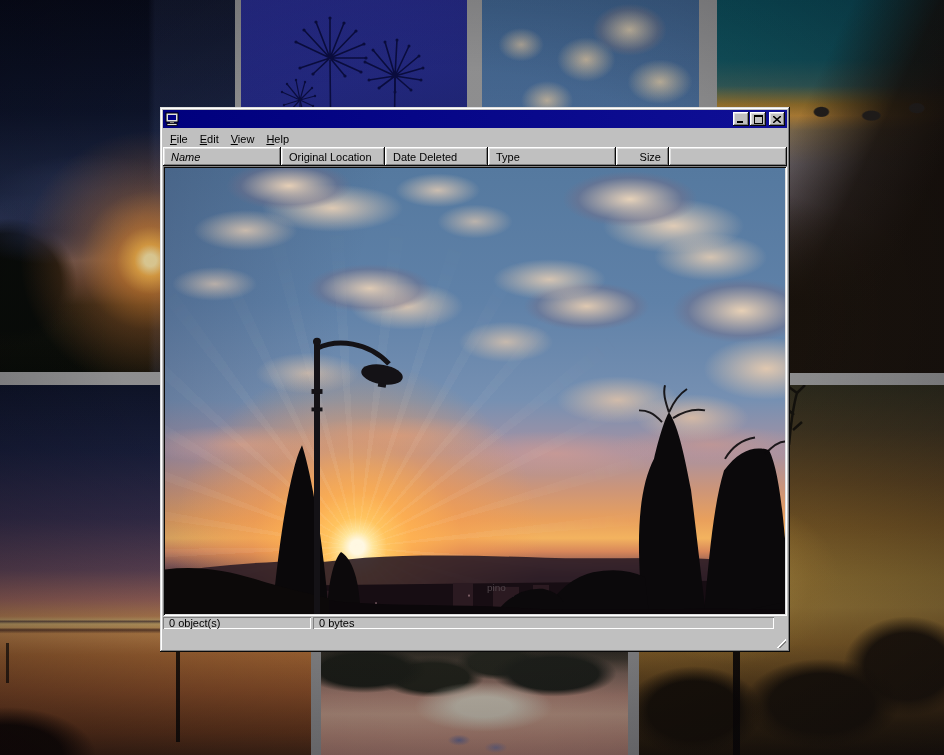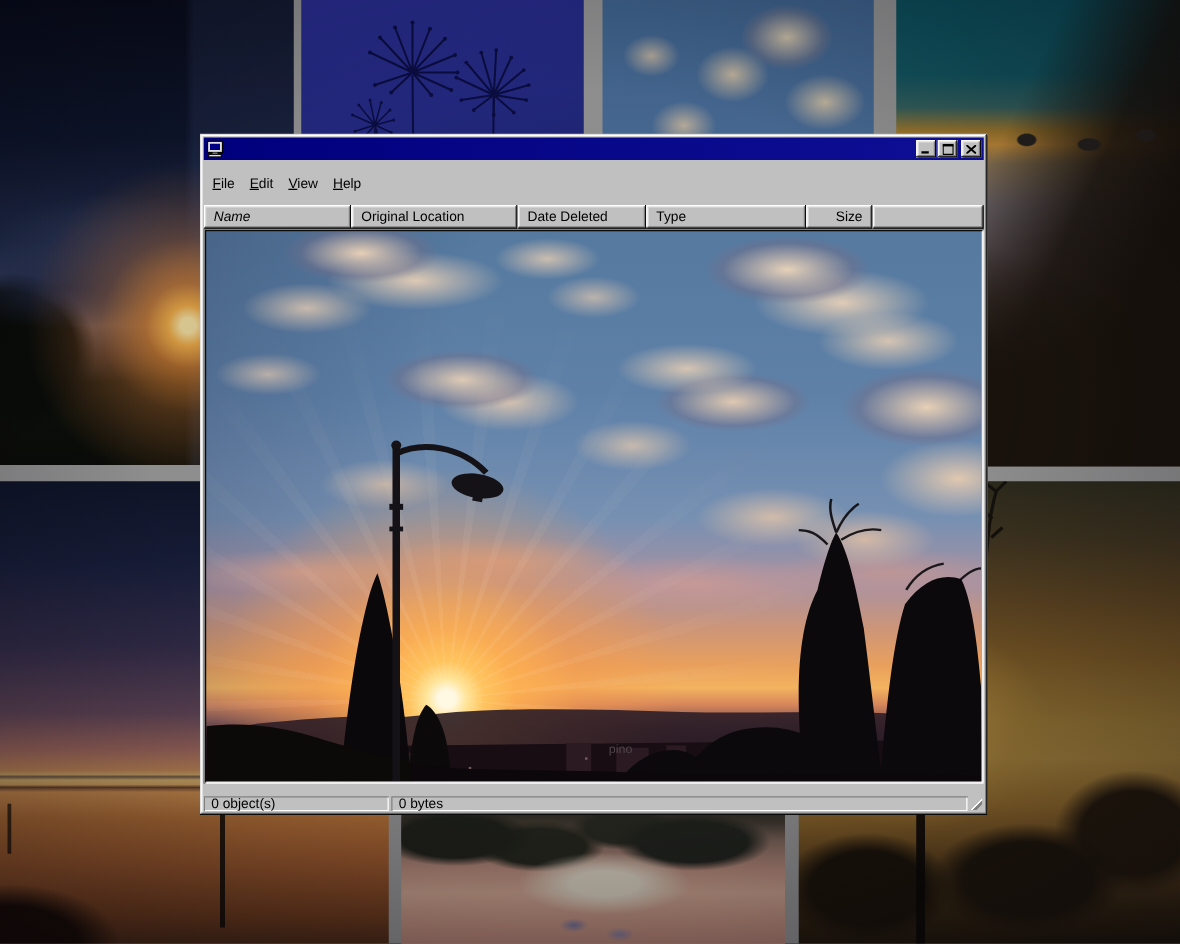--- a/index.html
+++ b/index.html
@@ -94,29 +94,29 @@
     box-shadow: inset -1px -1px 0 #0a0a0a, inset 1px 1px 0 #dfdfdf, inset -2px -2px 0 #808080, inset 2px 2px 0 #fff;
   }
   .titlebar { height:18px; background:linear-gradient(90deg,#00007d,#0f0f96); display:flex; align-items:center; padding:1px 2px; flex:0 0 auto; }
   .title-icon { width:15px; height:14px; margin-right:3px; }
   .title-text { color:#fff; font-size:11px; font-weight:bold; flex:1; }
   .title-btns { display:flex; gap:0; }
   .tbtn { width:16px; height:14px; background:#c0c0c0; display:flex; align-items:center; justify-content:center; margin-left:1px;
     box-shadow: inset -1px -1px 0 #0a0a0a, inset 1px 1px 0 #fff, inset -2px -2px 0 #808080, inset 2px 2px 0 #dfdfdf; }
   .tbtn.close { margin-left:3px; }
 
-  .menubar { height:36px; display:flex; align-items:center; padding:2px 1px 0 1px; flex:0 0 auto; }
+  .menubar { height:19px; display:flex; align-items:center; padding:2px 1px 0 1px; flex:0 0 auto; }
   .menu-item { font-size:11px; color:#000; padding:2px 6px; cursor:default; }
   .menu-item::first-letter { text-decoration:underline; }
 
   .headerrow { height:19px; display:flex; flex:0 0 auto; }
   .hcell { height:19px; background:#c0c0c0; font-size:11px; color:#000; display:flex; align-items:center; padding:0 8px;
     box-shadow: inset -1px -1px 0 #0a0a0a, inset 1px 1px 0 #fff, inset -2px -2px 0 #808080, inset 2px 2px 0 #dfdfdf; }
   .hcell:nth-child(1){ width:118px;font-style:italic; }
-  .hcell:nth-child(2){ width:133px; }
+  .hcell:nth-child(2){ width:104px; }
   .hcell:nth-child(3){ width:103px; }
   .hcell:nth-child(4){ width:128px; }
   .hcell:nth-child(5){ width:53px; justify-content:flex-end; }
   .hcell:nth-child(6){ flex:1; }
 
   .viewport { flex:1; position:relative; background:#000;
     box-shadow: inset 1px 1px 0 #808080, inset -1px -1px 0 #fff, inset 2px 2px 0 #0a0a0a, inset -2px -2px 0 #dfdfdf;
     padding:2px; }
 
   
@@ -150,21 +150,21 @@
       linear-gradient(180deg, #55799f 0%, #5f81a8 30%, #7690b2 52%, #a892a2 64%, #cc9579 72%, #e9a05c 79%, #f3b35f 83%, #d8875a 86%, #8a5a54 89%, #3f2a33 92%, #1d1218 100%);
   }
   .rays { position:absolute; inset:0;
     background: repeating-conic-gradient(from 212deg at 31% 85%, rgba(255,242,222,.10) 0deg 2.5deg, rgba(255,242,222,0) 2.5deg 11deg);
     -webkit-mask-image: radial-gradient(circle at 31% 85%, #000 0%, transparent 58%);
     mask-image: radial-gradient(circle at 31% 85%, #000 0%, transparent 58%);
   }
   .photo-overlay { position:absolute; inset:0; width:100%; height:100%; }
 
   
-  .statusbar { height:21px; margin-top:1px; display:flex; flex:0 0 auto; align-items:flex-end; }
+  .statusbar { height:32px; margin-top:1px; display:flex; flex:0 0 auto; align-items:flex-start; }
   .spanel { box-shadow: inset 1px 1px 0 #808080, inset -1px -1px 0 #fff; font-size:11px; color:#000; display:flex; align-items:center; padding:0 6px; }
   .spanel.one { width:148px; margin-right:2px; }
   .spanel.two { flex:1; }
   .grip { width:13px; height:100%; position:relative; }
   .grip::after { content:""; position:absolute; right:1px; bottom:1px; width:11px; height:11px;
     background: repeating-linear-gradient(135deg, transparent 0 3px, #fff 3px 4px, #808080 4px 6px);
     clip-path: polygon(100% 0, 100% 100%, 0 100%);
   }
 </style>
 </head>

